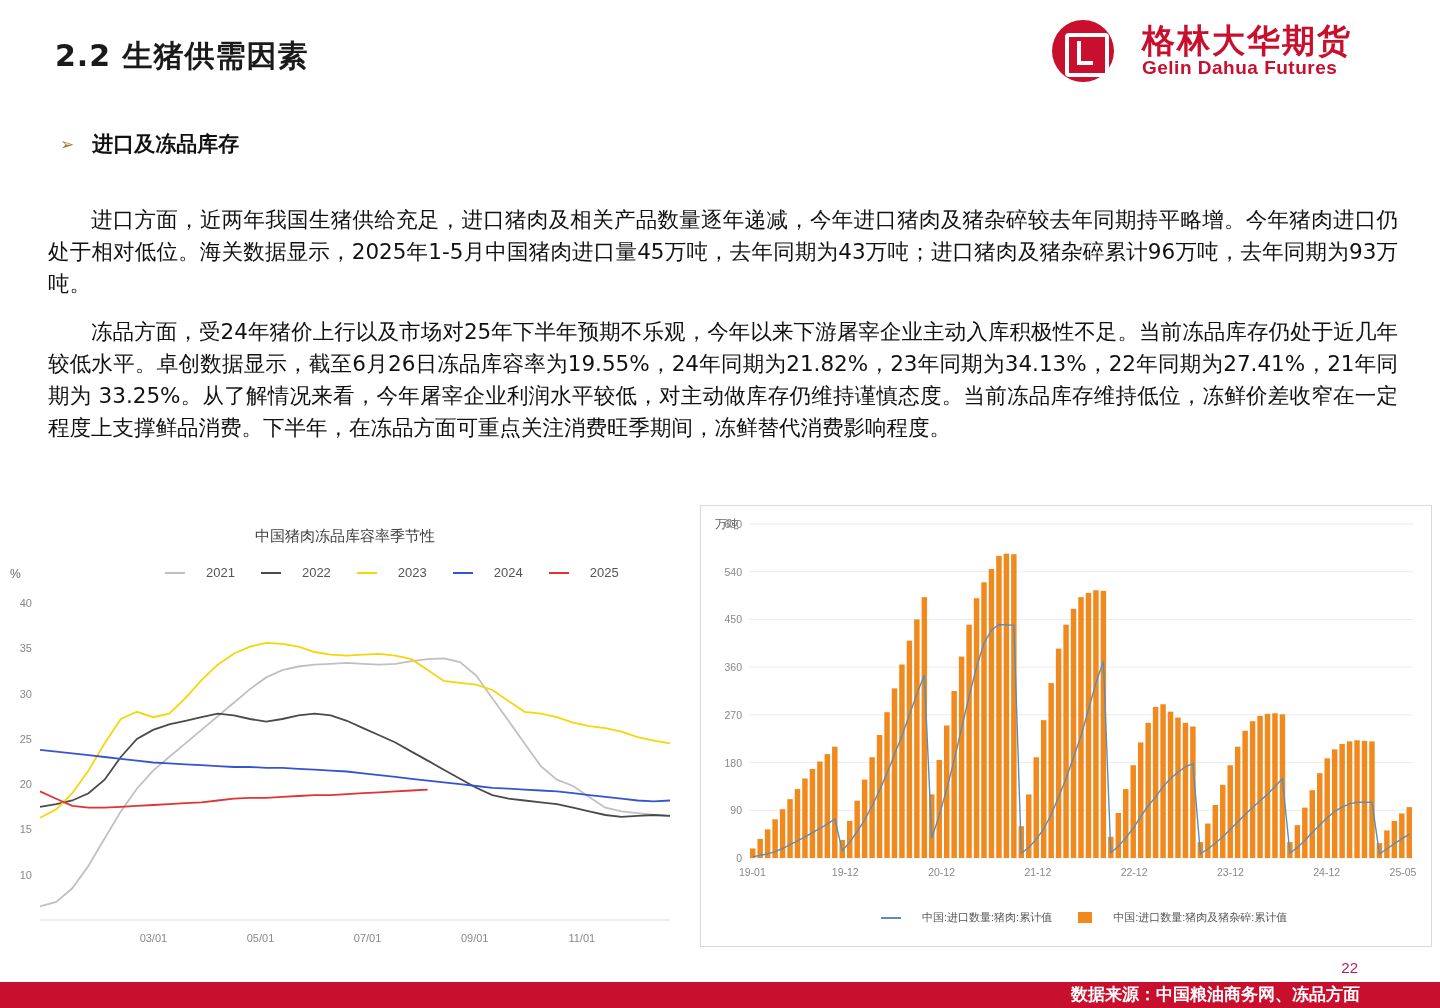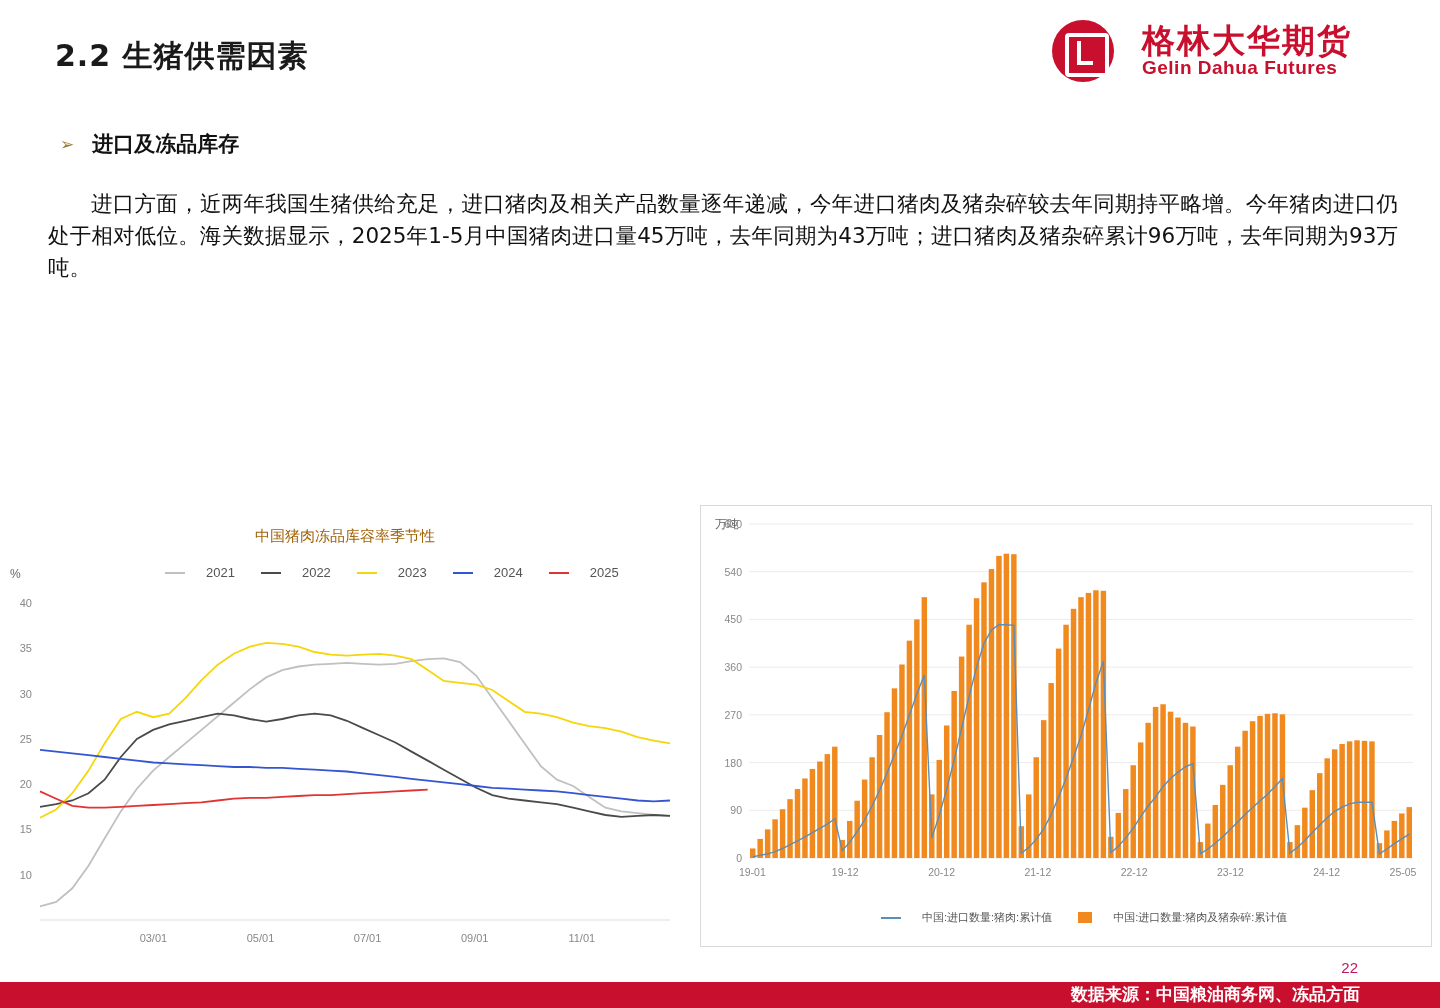--- a/index.html
+++ b/index.html
@@ -43,29 +43,29 @@
     font-size:21px;font-weight:700;
     font-family:"DejaVu Sans","Liberation Sans",sans-serif;
   }
   .bullet .arrow{color:#9a7d2e;font-size:17px;}
   .paras{
     position:absolute;left:48px;top:188px;width:1350px;
     font-size:21.5px;line-height:32px;color:#111;
     font-family:"DejaVu Sans","Liberation Sans",sans-serif;
     text-align:justify;
   }
-  .paras p{margin:0 0 4px 0;}
+  .paras p{margin:16px 0 4px 0;}
   .indent{text-indent:2em;}
 
   
   .chart-left{position:absolute;left:0px;top:505px;width:690px;height:440px;}
   .chart-right{position:absolute;left:700px;top:505px;width:730px;height:440px;
                border:1px solid #d9d9d9;background:#fff;}
 
-  .c-title{position:absolute;width:100%;text-align:center;top:22px;font-size:15px;color:#a16207;
+  .c-title{position:absolute;width:100%;text-align:center;top:22px;font-size:15px;color:#404040;
            font-family:"DejaVu Sans","Liberation Sans",sans-serif;}
   .c-unit{position:absolute;font-size:12px;color:#666;}
 
   .legend{position:absolute;display:flex;gap:26px;align-items:center;font-size:13px;color:#555;}
   .legend .item{display:flex;align-items:center;gap:21px;}
   .legend .dash{width:20px;height:0;border-top:2px solid #999;}
 
   svg{display:block;}
   .axlabel{font-size:11px;fill:#888;font-family:"Liberation Sans",sans-serif;}
   .axlabel-r{font-size:10.5px;fill:#888;font-family:"Liberation Sans",sans-serif;}
@@ -91,20 +91,21 @@
     </div>
   </div>
 
   <div class="bullet">
     <span class="arrow">➢</span>
     <span>进口及冻品库存</span>
   </div>
 
   <div class="paras">
     <p class="indent">进口方面，近两年我国生猪供给充足，进口猪肉及相关产品数量逐年递减，今年进口猪肉及猪杂碎较去年同期持平略增。今年猪肉进口仍处于相对低位。海关数据显示，2025年1-5月中国猪肉进口量45万吨，去年同期为43万吨；进口猪肉及猪杂碎累计96万吨，去年同期为93万吨。</p>
+    <p class="indent">冻品方面，受24年猪价上行以及市场对25年下半年预期不乐观，今年以来下游屠宰企业主动入库积极性不足。当前冻品库存仍处于近几年较低水平。卓创数据显示，截至6月26日冻品库容率为19.55%，24年同期为21.82%，23年同期为34.13%，22年同期为27.41%，21年同期为 33.25%。从了解情况来看，今年屠宰企业利润水平较低，对主动做库存仍维持谨慎态度。当前冻品库存维持低位，冻鲜价差收窄在一定程度上支撑鲜品消费。下半年，在冻品方面可重点关注消费旺季期间，冻鲜替代消费影响程度。</p>
   </div>
 
   <div class="chart-left">
     <div class="c-title">中国猪肉冻品库容率季节性</div>
     <div class="c-unit" style="left:10px;top:62px;">%</div>
 
     <div class="legend" style="left:165px;top:60px;">
       <span class="item">
         <span class="dash" style="border-color:#c0c0c0"></span>
         <span>2021</span>

